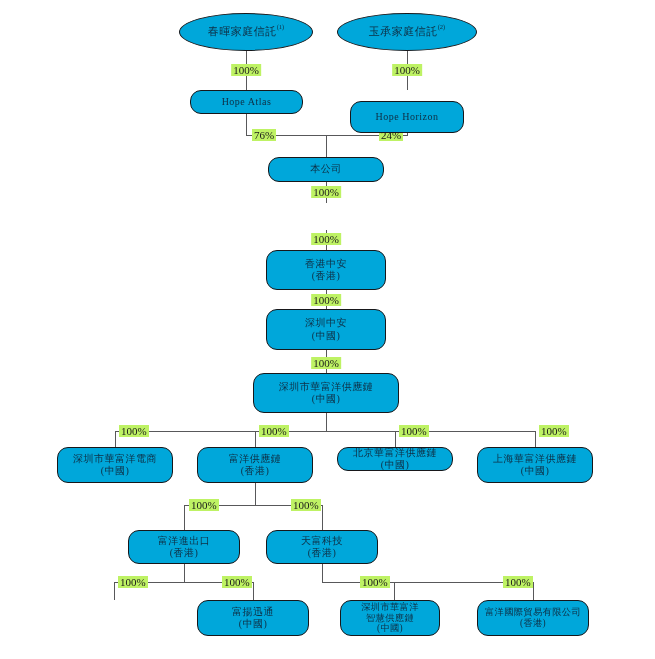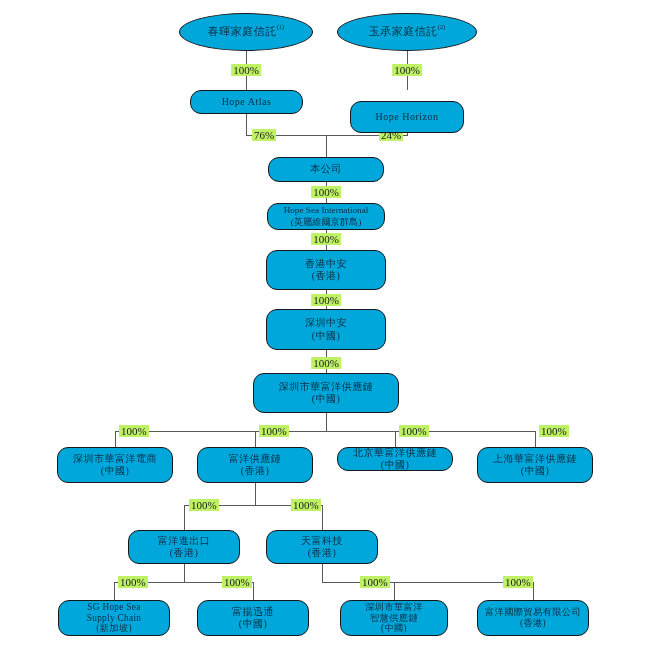--- a/index.html
+++ b/index.html
@@ -90,24 +90,20 @@
     <span class="ln">Hope Atlas</span>
   </div>
   <div class="node" style="left:350px;top:101px;width:114px;height:32px">
     <span class="ln">Hope Horizon</span>
   </div>
 
   <div class="node" style="left:268px;top:157px;width:116px;height:25px">
     <span class="ln">本公司</span>
   </div>
 
-  <div class="node sm" style="left:267px;top:203px;width:118px;height:27px">
-    <span class="ln">Hope Sea International</span>
-    <span class="ln">(英屬維爾京群島)</span>
-  </div>
 
   <div class="node" style="left:266px;top:250px;width:120px;height:40px">
     <span class="ln">香港中安</span>
     <span class="ln">(香港)</span>
   </div>
 
   <div class="node" style="left:266px;top:309px;width:120px;height:41px">
     <span class="ln">深圳中安</span>
     <span class="ln">(中國)</span>
   </div>
@@ -136,30 +132,25 @@
 
   <div class="node" style="left:128px;top:530px;width:112px;height:34px">
     <span class="ln">富洋進出口</span>
     <span class="ln">(香港)</span>
   </div>
   <div class="node" style="left:266px;top:530px;width:112px;height:34px">
     <span class="ln">天富科技</span>
     <span class="ln">(香港)</span>
   </div>
 
-  <div class="node sm3" style="left:58px;top:600px;width:112px;height:36px">
-    <span class="ln">SG Hope Sea</span>
-    <span class="ln">Supply Chain</span>
-    <span class="ln">(新加坡)</span>
-  </div>
   <div class="node" style="left:197px;top:600px;width:112px;height:36px">
     <span class="ln">富揚迅通</span>
     <span class="ln">(中國)</span>
   </div>
-  <div class="node sm3" style="left:340px;top:600px;width:108px;height:36px">
+  <div class="node sm3" style="left:340px;top:600px;width:100px;height:36px">
     <span class="ln">深圳市華富洋</span>
     <span class="ln">智慧供應鏈</span>
     <span class="ln">(中國)</span>
   </div>
   <div class="node sm3" style="left:477px;top:600px;width:112px;height:36px">
     <span class="ln">富洋國際貿易有限公司</span>
     <span class="ln">(香港)</span>
   </div>
 
 </div>

